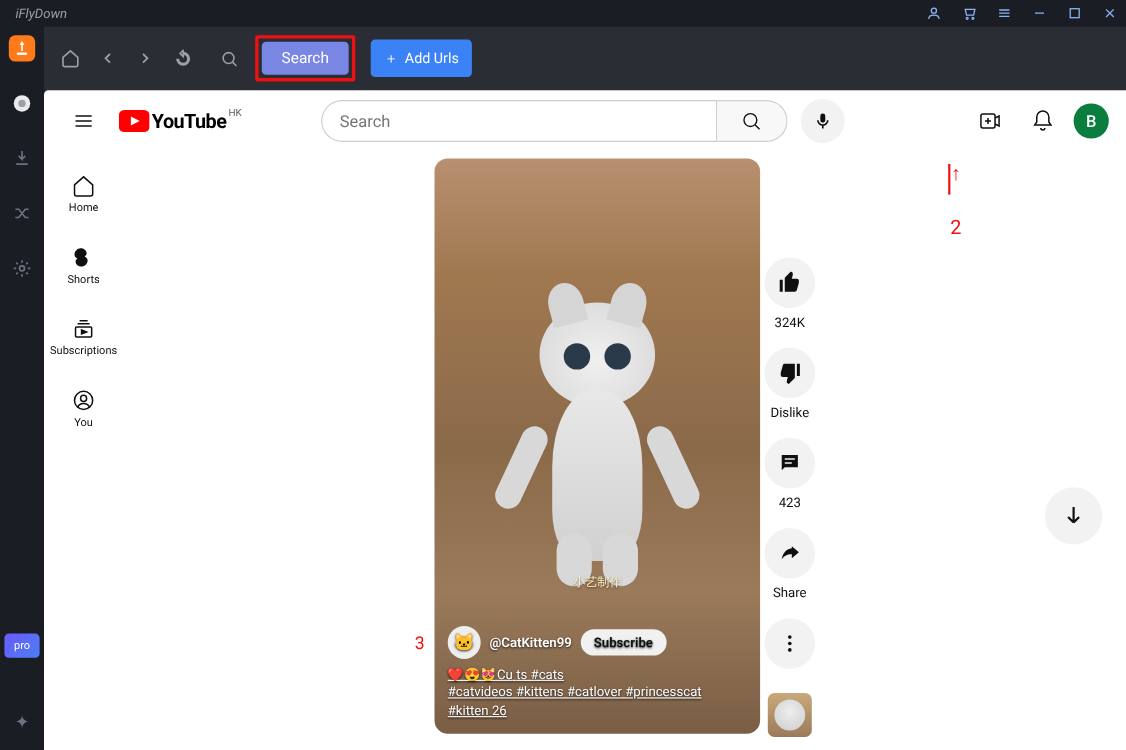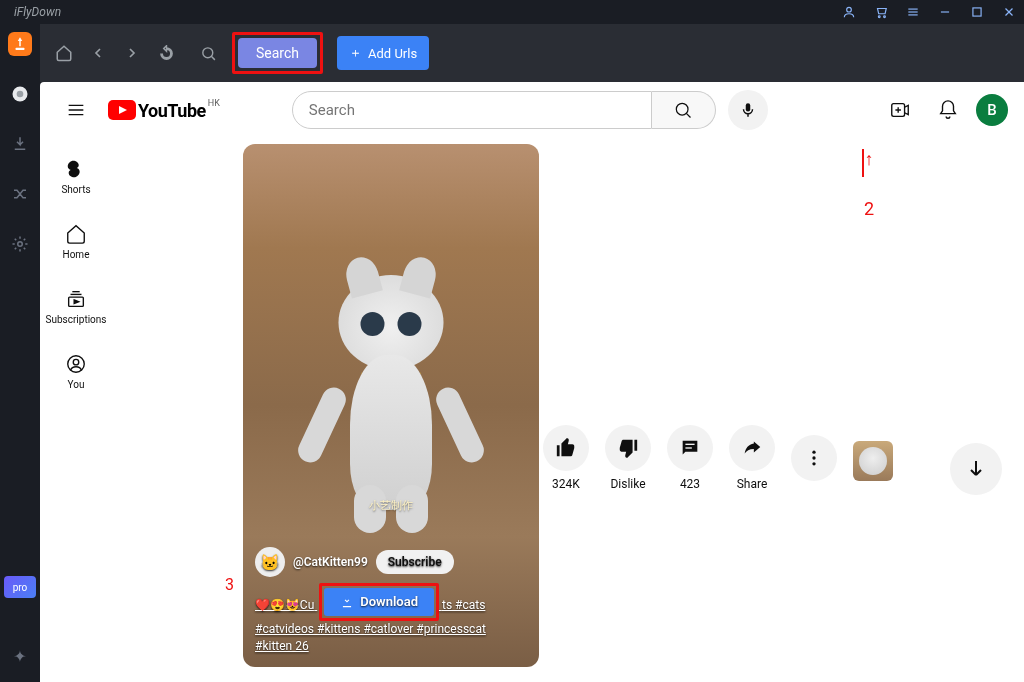--- a/index.html
+++ b/index.html
@@ -51,31 +51,31 @@
 .ear-l,.ear-r { position:absolute; top:-18px; width:32px; height:38px; background:#d5d5d5; border-radius:50% 50% 0 0; }
 .ear-l { left:8px; transform:rotate(-15deg);} .ear-r { right:8px; transform:rotate(15deg);}
 .eye-l,.eye-r { position:absolute; top:37px; width:24px; height:24px; background:#2a3a4a; border-radius:50%; }
 .eye-l{left:22px;} .eye-r{right:22px;}
 .necklace { position:absolute; top:98px; left:50%; transform:translateX(-50%); width:60px; height:18px; border-bottom:3px solid #d4af37; border-radius:50%; }
 .pendant { position:absolute; top:114px; left:50%; transform:translateX(-50%); width:8px; height:10px; background:#2ec4b6; border-radius:50%; }
 .arm-l, .arm-r { position:absolute; top:120px; width:24px; height:80px; background:#d8d8d8; border-radius:14px; }
 .arm-l{ left:-6px; transform:rotate(25deg);} .arm-r{ right:-6px; transform:rotate(-25deg);}
 .leg-l, .leg-r { position:absolute; top:220px; width:32px; height:48px; background:#d8d8d8; border-radius:16px; }
 .leg-l{left:38px;} .leg-r{right:38px;}
-.watermark { position:absolute; top:354px; left:50%; transform:translateX(-50%); color:#fff3c4; font-size:11px; text-shadow:0 1px 2px rgba(0,0,0,0.6); }
+.watermark { position:absolute; top:378px; left:50%; transform:translateX(-50%); color:#fff3c4; font-size:11px; text-shadow:0 1px 2px rgba(0,0,0,0.6); }
 .overlay { position:absolute; bottom:0; left:0; right:0; padding:12px; color:#fff; font-size:12px; text-shadow:0 1px 2px rgba(0,0,0,0.8); }
 .ov-row1 { display:flex; align-items:center; gap:8px; margin-bottom:6px; }
 .ov-avatar { width:30px; height:30px; border-radius:50%; background:#eee; display:flex; align-items:center; justify-content:center; font-size:16px; }
 .ov-handle { font-weight:600; }
 .subscribe { background:#f1f1f1; color:#0f0f0f; padding:5px 12px; border-radius:16px; font-size:12px; font-weight:600; cursor:pointer; }
 .ov-caption { line-height:1.4; font-size:12px;text-decoration:underline; }
 .download-box { border:3px solid #e11; border-radius:2px; padding:2px; display:inline-block; margin-left:2px; }
 .download-btn { background:#3b82f6; color:#fff; padding:5px 16px; border-radius:3px; font-size:13px; font-weight:600; display:flex; align-items:center; gap:6px; cursor:pointer; }
 .ann3 { color:#e11; font-size:16px; position:absolute; bottom:88px; left:-18px; }
-.actions { margin-left:4px; display:flex; align-items:center; gap:16px; padding-top:90px; }
+.actions { margin-left:4px; display:flex; flex-direction:column; align-items:center; gap:16px; padding-top:90px; }
 .action { display:flex; flex-direction:column; align-items:center; gap:6px; }
 .action-btn { width:46px; height:46px; background:#f2f2f2; border-radius:50%; display:flex; align-items:center; justify-content:center; cursor:pointer; }
 .action-lbl { font-size:12px; color:#0f0f0f; }
 .thumb { width:40px; height:40px; border-radius:6px; background:linear-gradient(180deg,#c9a97a,#9a7a5a); margin-top:6px; cursor:pointer; position:relative; }
 .thumb::after { content:""; position:absolute; inset:6px; background:radial-gradient(circle at 50% 40%,#eee,#ccc); border-radius:50%; }
 .nav-down { position:absolute; right:22px; top:56%; width:52px; height:52px; background:#f2f2f2; border-radius:50%; display:flex; align-items:center; justify-content:center; cursor:pointer; }
 .ann2-arrow { position:absolute; right:150px; top:64px; color:#e11; font-size:18px; display:flex; flex-direction:column; align-items:center; }
 .ann2-arrow .num { margin-top:30px; }
 .arrow-up-ann { display:inline-block; transform:translateY(2px); }
 </style>
@@ -238,30 +238,30 @@
                 <path d="M10 19a2 2 0 004 0"></path>
               </svg>
             </div>
           <div class="avatar">B</div>
         </div>
       </div>
 
       <div class="yt-body">
         <div class="yt-side">
           <div class="side-item">
+              <svg viewBox="0 0 24 24" width="22" height="22" fill="none" stroke="#0f0f0f" stroke-width="1.5">
+                <path d="M3 11l9-8 9 8v9a2 2 0 01-2 2H5a2 2 0 01-2-2v-9z"></path>
+              </svg>
+              <span>Home</span>
+            </div>
+          <div class="side-item">
               <svg viewBox="0 0 24 24" width="22" height="22" fill="#0f0f0f">
                 <path d="M9 3c3 0 6 2 6 5 0 2-2 3-2 3s3 1 3 4c0 3-3 6-6 6s-6-2-6-5c0-2 2-3 2-3s-3-1-3-4c0-3 3-6 6-6z"></path>
               </svg>
               <span>Shorts</span>
-            </div>
-          <div class="side-item">
-              <svg viewBox="0 0 24 24" width="22" height="22" fill="none" stroke="#0f0f0f" stroke-width="1.5">
-                <path d="M3 11l9-8 9 8v9a2 2 0 01-2 2H5a2 2 0 01-2-2v-9z"></path>
-              </svg>
-              <span>Home</span>
             </div>
           <div class="side-item">
               <svg viewBox="0 0 24 24" width="22" height="22" fill="none" stroke="#0f0f0f" stroke-width="1.5">
                 <rect x="4" y="10" width="16" height="10" rx="1"></rect>
                 <line x1="6" y1="7" x2="18" y2="7"></line>
                 <line x1="8" y1="4" x2="16" y2="4"></line>
                 <path d="M10 13l5 2-5 2z" fill="#0f0f0f"></path>
               </svg>
               <span>Subscriptions</span>
             </div>
@@ -296,28 +296,20 @@
               </div>
               <div class="watermark">小艺制作</div>
               <div class="overlay">
                 <div class="ov-row1">
                   <div class="ov-avatar">🐱</div>
                   <span class="ov-handle">@CatKitten99</span>
                   <span class="subscribe">Subscribe</span>
                 </div>
                 <div class="ov-caption">
                   <span>❤️😍😻Cu</span>
-                  <span class="download-box">
-                    <span class="download-btn">
-                      <svg viewBox="0 0 24 24" width="14" height="14" fill="#fff">
-                          <path d="M12 3v10l-4-4 1.4-1.4L12 10.2l2.6-2.6L16 9l-4 4V3zM5 19h14v2H5z"></path>
-                        </svg>
-                      <span>Download</span>
-                    </span>
-                  </span>
                   <span>ts #cats</span><br>
                   <span>#catvideos #kittens #catlover #princesscat</span><br>
                   <span>#kitten 26</span>
                 </div>
               </div>
             </div>
 
             <div class="actions">
               <div class="action">
                 <div class="action-btn">

